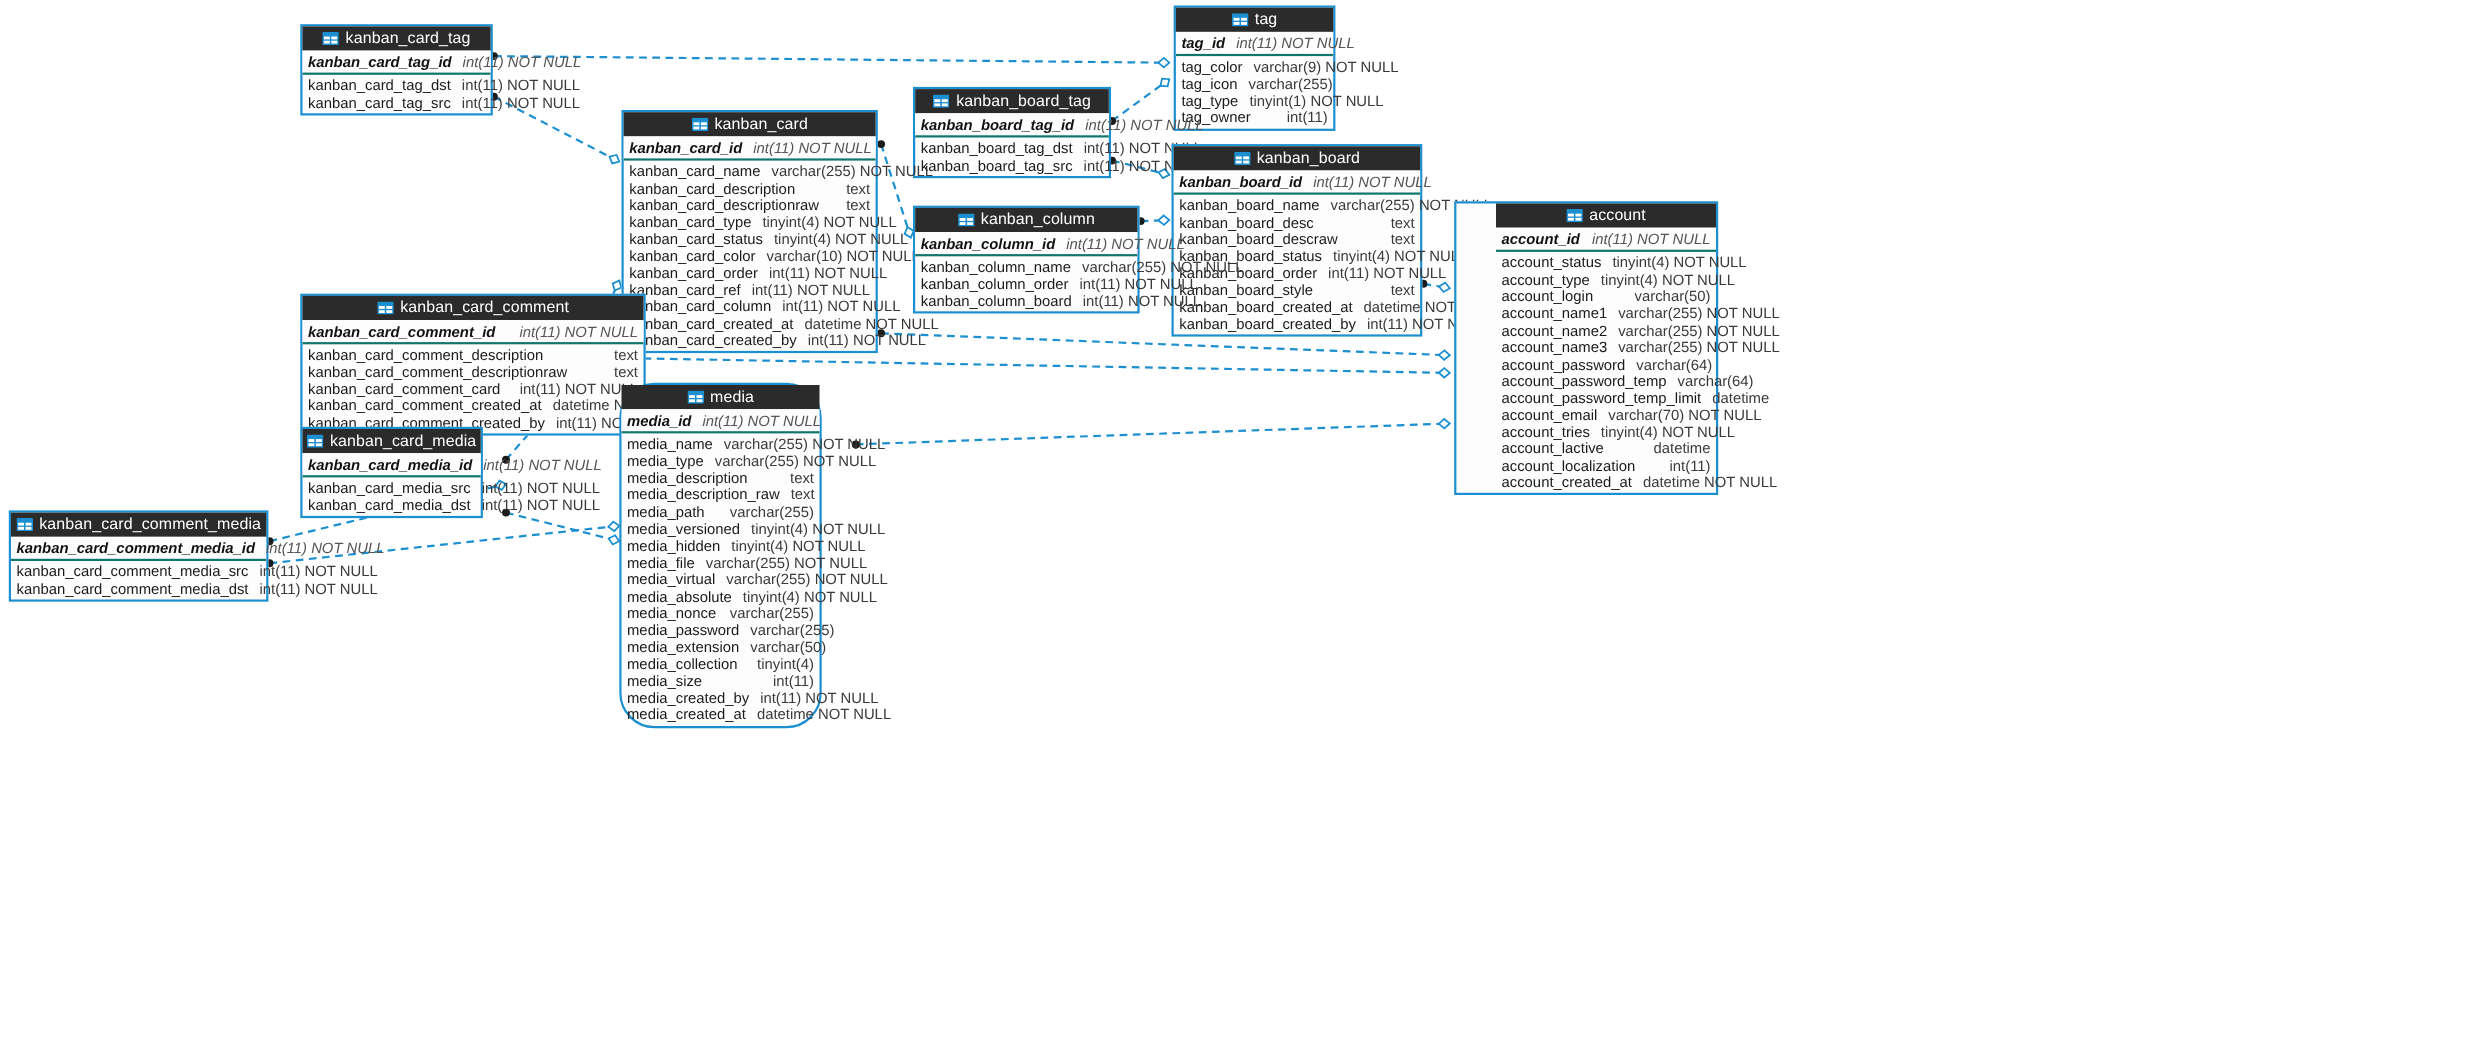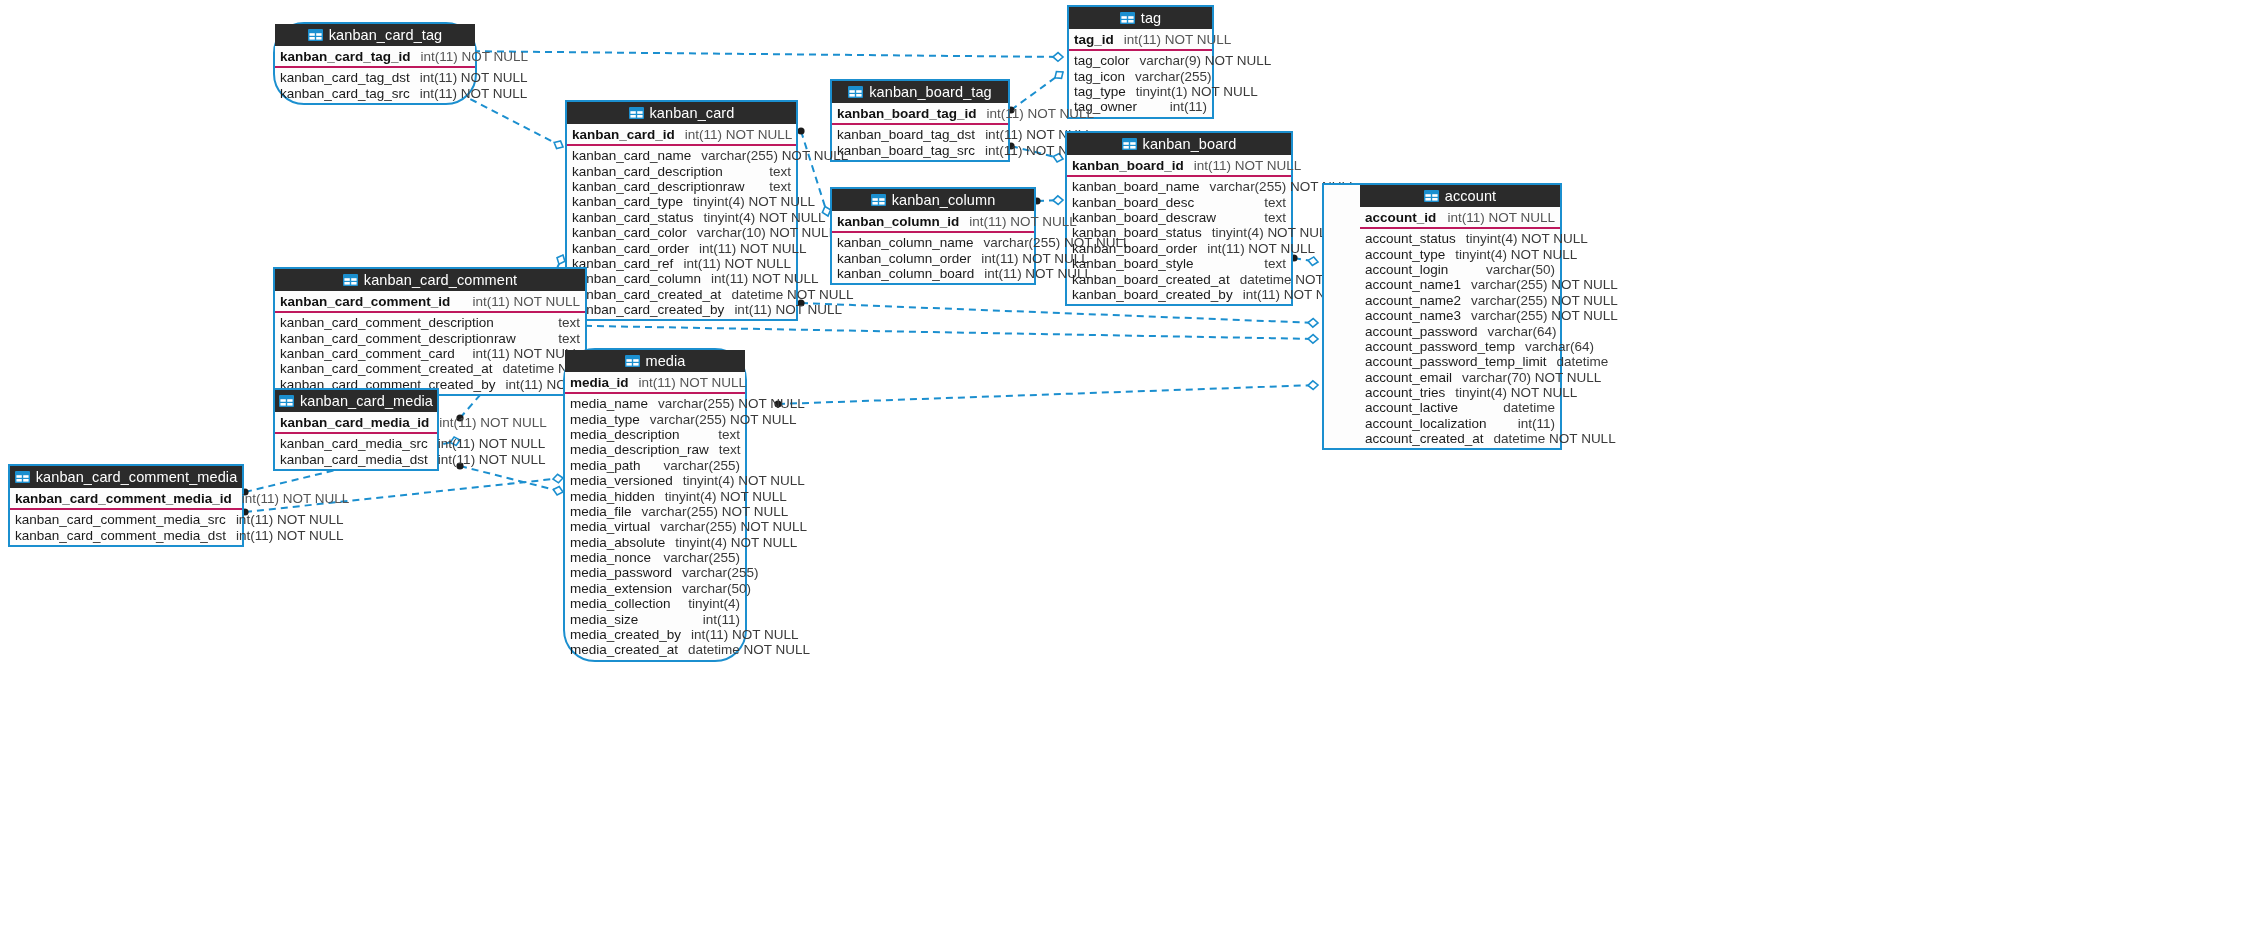--- a/index.html
+++ b/index.html
@@ -8,22 +8,22 @@
   #canvas{position:absolute;inset:0;width:2243px;height:943px;}
   #edges{position:absolute;left:0;top:0;width:2243px;height:943px;pointer-events:none;z-index:1;}
 
   .tbl{position:absolute;z-index:2;border:2px solid #1b8fcf;background:#fdfdfd;
        box-sizing:border-box;}
   .tbl-hd{background:#2b2b2b;color:#ffffff;font-size:14.5px;height:22px;
           display:flex;align-items:center;justify-content:center;gap:6px;
           letter-spacing:.1px;}
   .tbl-ico{width:15px;height:12px;flex:0 0 auto;display:block;}
   .pk-row{display:flex;align-items:center;justify-content:space-between;
-          border-bottom:2px solid #be185d;background:#fdfdfd;
-          height:22px;padding:0 5px;box-sizing:border-box;gap:10px;}
+          border-bottom:2px solid #0f766e;background:#fdfdfd;
+          height:22px;padding:0 5px;box-sizing:border-box;gap:10px;font-style:italic;}
   .pk-row .nm{font-weight:bold;color:#111;font-size:13.5px;white-space:nowrap;}
   .pk-row .ty{color:#555;font-size:13.5px;white-space:nowrap;}
   .cols{padding:2px 0 2px 0;}
   .row{display:flex;align-items:center;justify-content:space-between;
        height:15.4px;padding:0 5px;box-sizing:border-box;gap:10px;}
   .row .nm{color:#1a1a1a;font-size:13.5px;white-space:nowrap;}
   .row .ty{color:#3a3a3a;font-size:13.5px;white-space:nowrap;text-align:right;}
 </style>
 </head>
 <body>
@@ -100,21 +100,21 @@
         <circle cx="245" cy="512" r="3.6" fill="#1b1b1b"></circle>
         <polygon points="-10,0 -5,-4.3 0,0 -5,4.3" fill="#ffffff" stroke="#1b8fcf" stroke-width="1.6" transform="translate(563,478) rotate(-6.102779653655784)"></polygon>
       </g>
       <g>
         <polyline points="778,404 1318,385" fill="none" stroke="#1b8fcf" stroke-width="2" stroke-dasharray="7 5"></polyline>
         <circle cx="778" cy="404" r="3.6" fill="#1b1b1b"></circle>
         <polygon points="-10,0 -5,-4.3 0,0 -5,4.3" fill="#ffffff" stroke="#1b8fcf" stroke-width="1.6" transform="translate(1318,385) rotate(-2.01513131117145)"></polygon>
       </g>
     </svg>
   <div id="tables-layer">
-      <div class="tbl" style="left: 273px; top: 22px; width: 204px; border-radius: 31px;">
+      <div class="tbl" style="left: 273px; top: 22px; width: 175px;">
         <div class="tbl-hd">
           <svg class="tbl-ico" viewBox="0 0 15 12">
             <rect x="0" y="0" width="15" height="12" rx="1" fill="#1b8fcf"></rect>
             <rect x="1.4" y="4.2" width="5.4" height="2.6" fill="#ffffff"></rect>
             <rect x="8.2" y="4.2" width="5.4" height="2.6" fill="#ffffff"></rect>
             <rect x="1.4" y="8.0" width="5.4" height="2.6" fill="#ffffff"></rect>
             <rect x="8.2" y="8.0" width="5.4" height="2.6" fill="#ffffff"></rect>
           </svg>
           <span>kanban_card_tag</span>
         </div>

